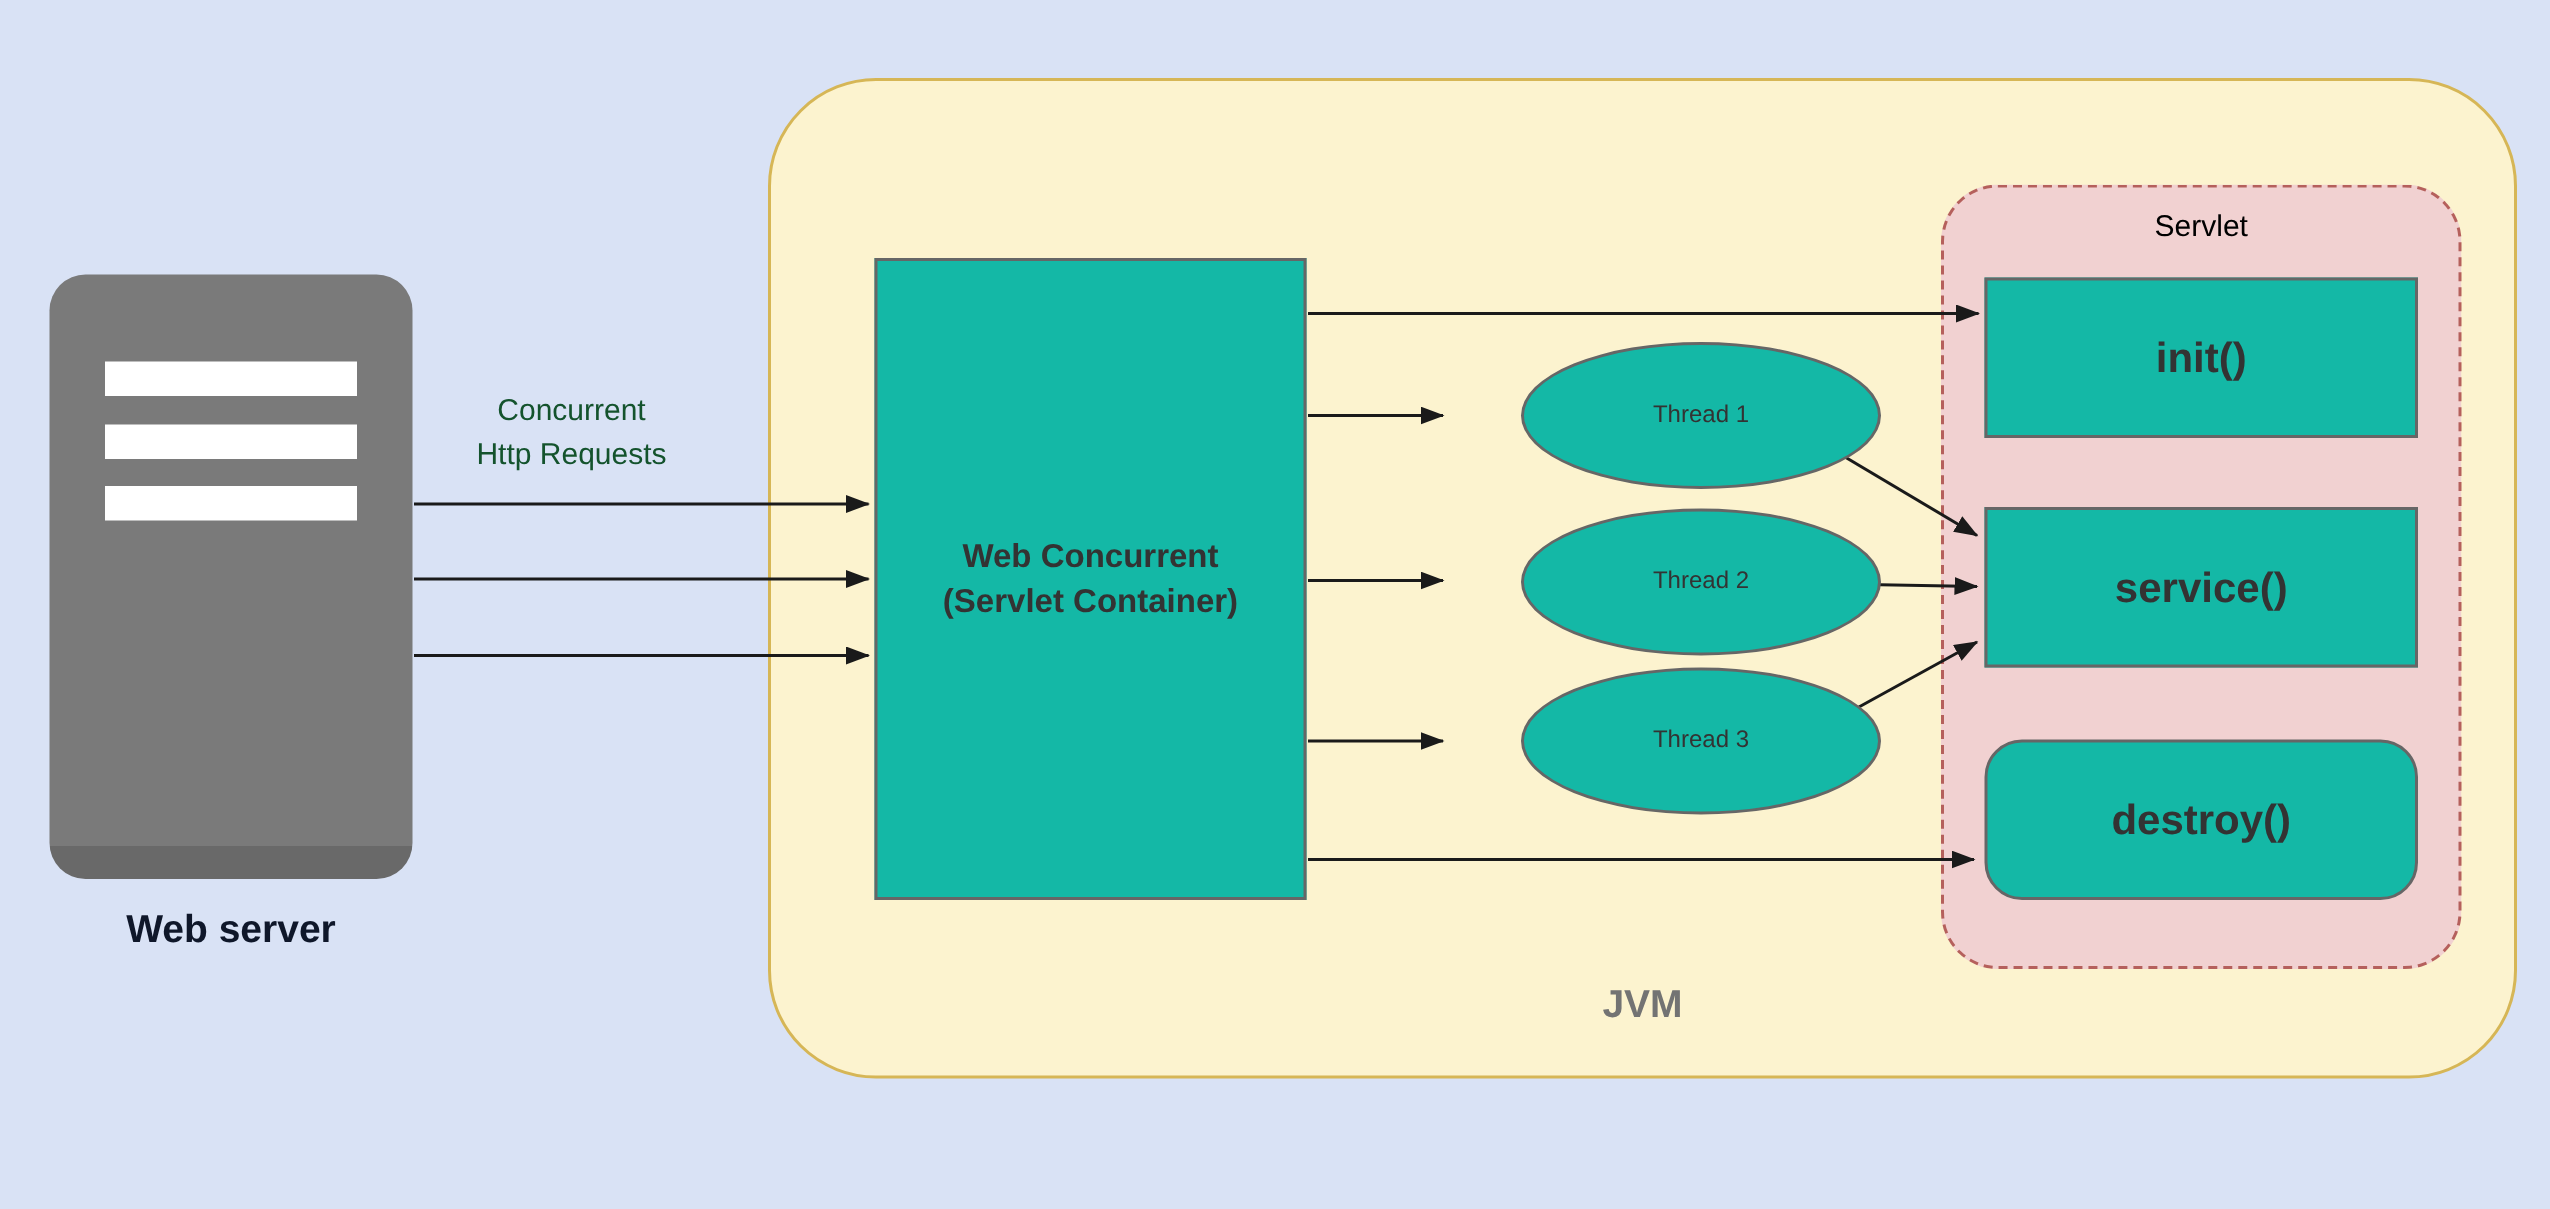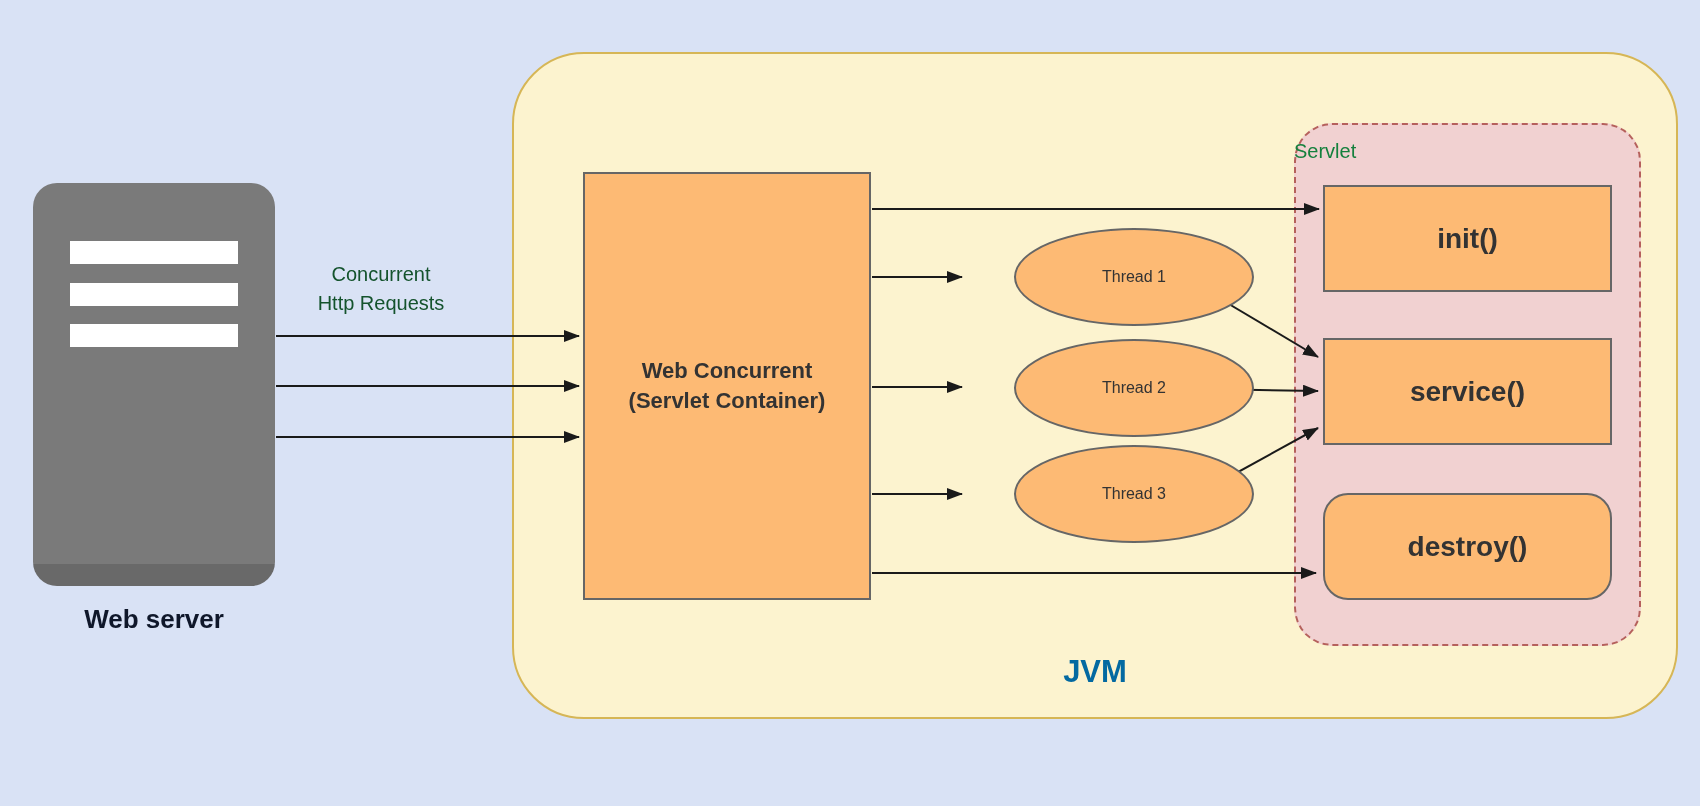--- a/index.html
+++ b/index.html
@@ -23,55 +23,56 @@
     background: #fcf3cf;
     border: 2px solid #d6b656;
     border-radius: 72px;
     box-sizing: border-box;
     z-index: 1;
   }
   .jvm-label {
     left: 512px; width: 1166px;
     top: 654px;
     text-align: center;
-    font-size: 31px;
-    font-weight: bold;
-    color: #0369a1;
+    font-size: 26px;
+    font-weight: bold;
+    color: #737373;
     z-index: 6;
   }
 
   
   .servlet {
     left: 1294px; top: 123px;
     width: 347px; height: 523px;
     background: #f1d1d1;
     border: 2px dashed #b5605c;
     border-radius: 38px;
     box-sizing: border-box;
     z-index: 2;
   }
   .servlet-label {
     left: 1294px; width: 347px;
     top: 140px;
+    text-align: center;
     font-size: 20px;
-    color: #15803d;
+    color: #000000;
     z-index: 6;
   }
 
   
   .arrow-layer {
     left: 0; top: 0;
     width: 1700px; height: 806px;
     z-index: 3;
     pointer-events: none;
   }
 
   
   .node {
-    background: #fdba74;
+    background: #14b8a6;
     border: 2px solid #666666;
     box-sizing: border-box;
     display: flex;
     align-items: center;
     justify-content: center;
     text-align: center;
     color: #333333;
     z-index: 4;
   }
   .web-container {

